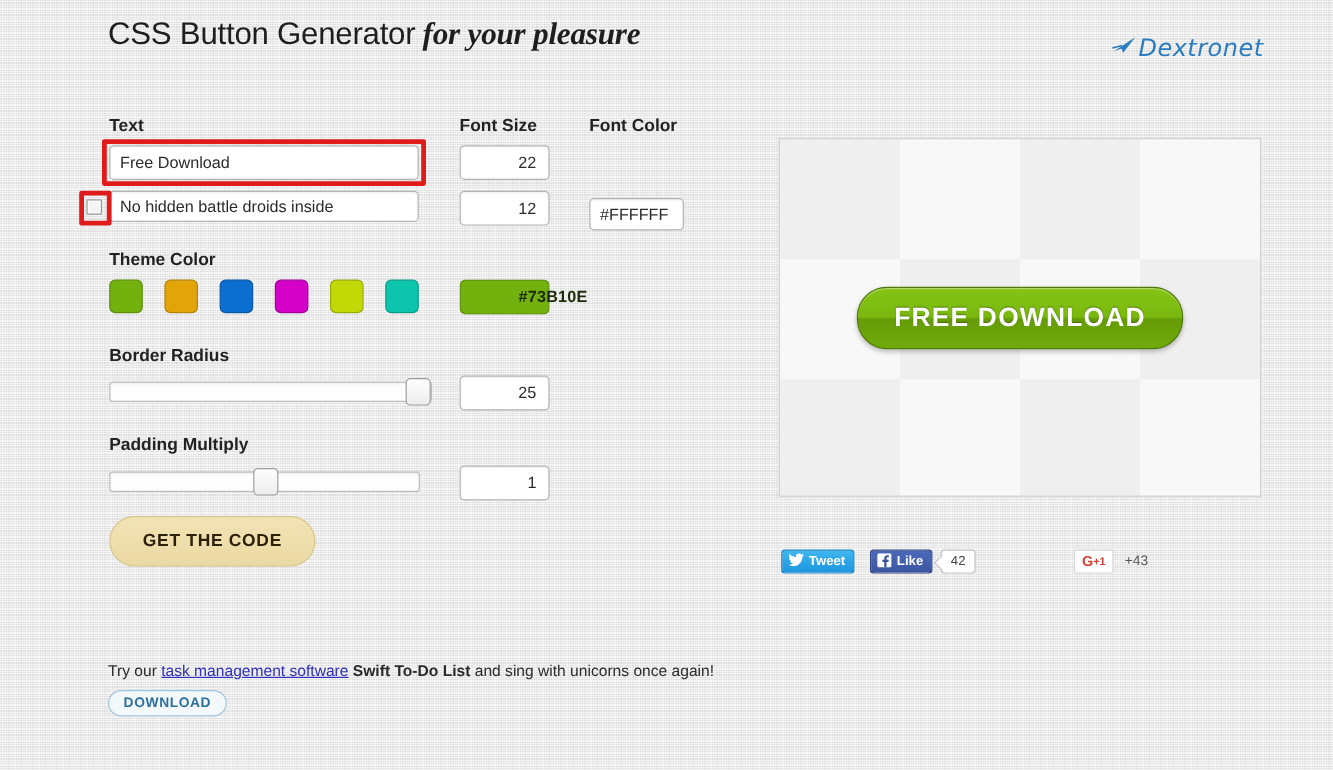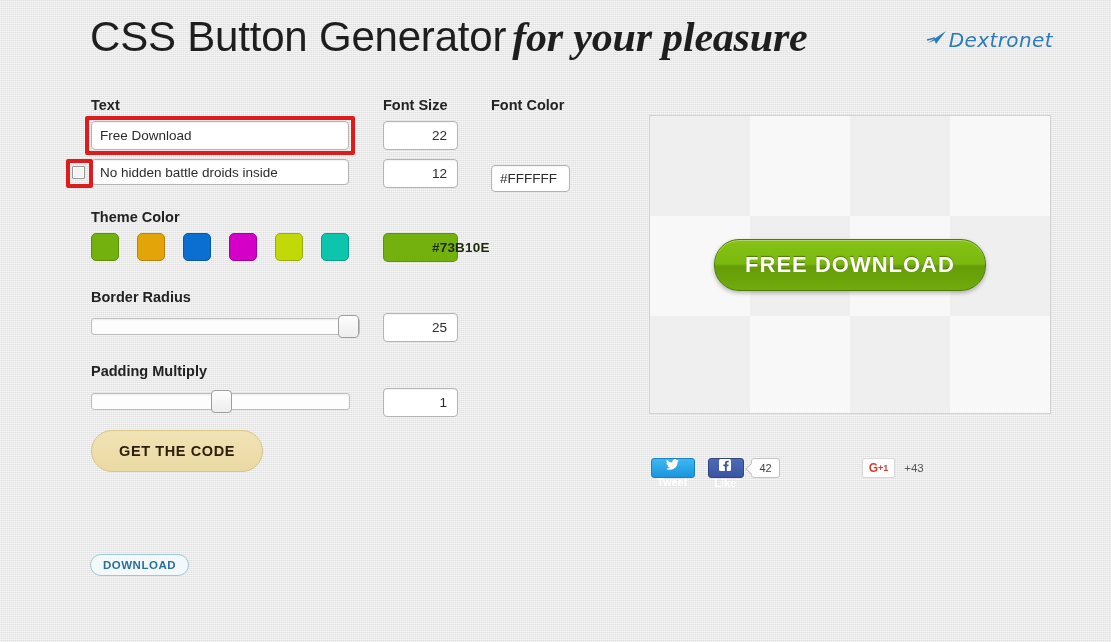--- a/index.html
+++ b/index.html
@@ -17,21 +17,21 @@
     font-family: "Liberation Sans", sans-serif;
     color: #222;
     position: relative;
   }
 
   
   .page-title {
     position: absolute;
     left: 90px;
     top: 13px;
-    font-size: 42px;
+    font-size: 26px;
     color: #1e1e1e;
     white-space: nowrap;
     letter-spacing: -0.2px;
   }
   .page-title .regular {
     font-family: "Liberation Sans", sans-serif;
     font-weight: normal;
   }
   .page-title .fancy {
     font-family: "Liberation Serif", serif;
@@ -221,21 +221,20 @@
     gap: 4px;
     height: 20px;
     box-sizing: border-box;
     border-radius: 3px;
     font-size: 11px;
     font-weight: bold;
     color: #fff;
     padding: 0 7px 0 5px;
     cursor: pointer;
     font-family: "Liberation Sans", sans-serif;
-    flex-direction: column;
   }
   .tw { background: linear-gradient(#3fb7ef, #1b95e0); border: 1px solid #1583c7; }
   .fb { background: linear-gradient(#4c69ba, #3b55a0); border: 1px solid #2f4780; margin-left: 13px; }
   .count-bubble {
     position: relative;
     margin-left: 7px;
     height: 20px;
     box-sizing: border-box;
     background: #fff;
     border: 1px solid #c2c2c2;
@@ -398,14 +397,17 @@
   <div class="gp-wrap">
     <div class="gp-btn">
       <span>G</span>
         <sup>+1</sup>
     </div>
     <span class="gp-count">+43</span>
   </div>
 </div>
 
 <div class="footer">
+  <div class="footer-line">
+    <span>Try our </span><a href="#">task management software</a><span> </span><b>Swift To-Do List</b><span> and sing with unicorns once again!</span>
+  </div>
   <div class="dl-btn">DOWNLOAD</div>
 </div>
 
 </body></html>

